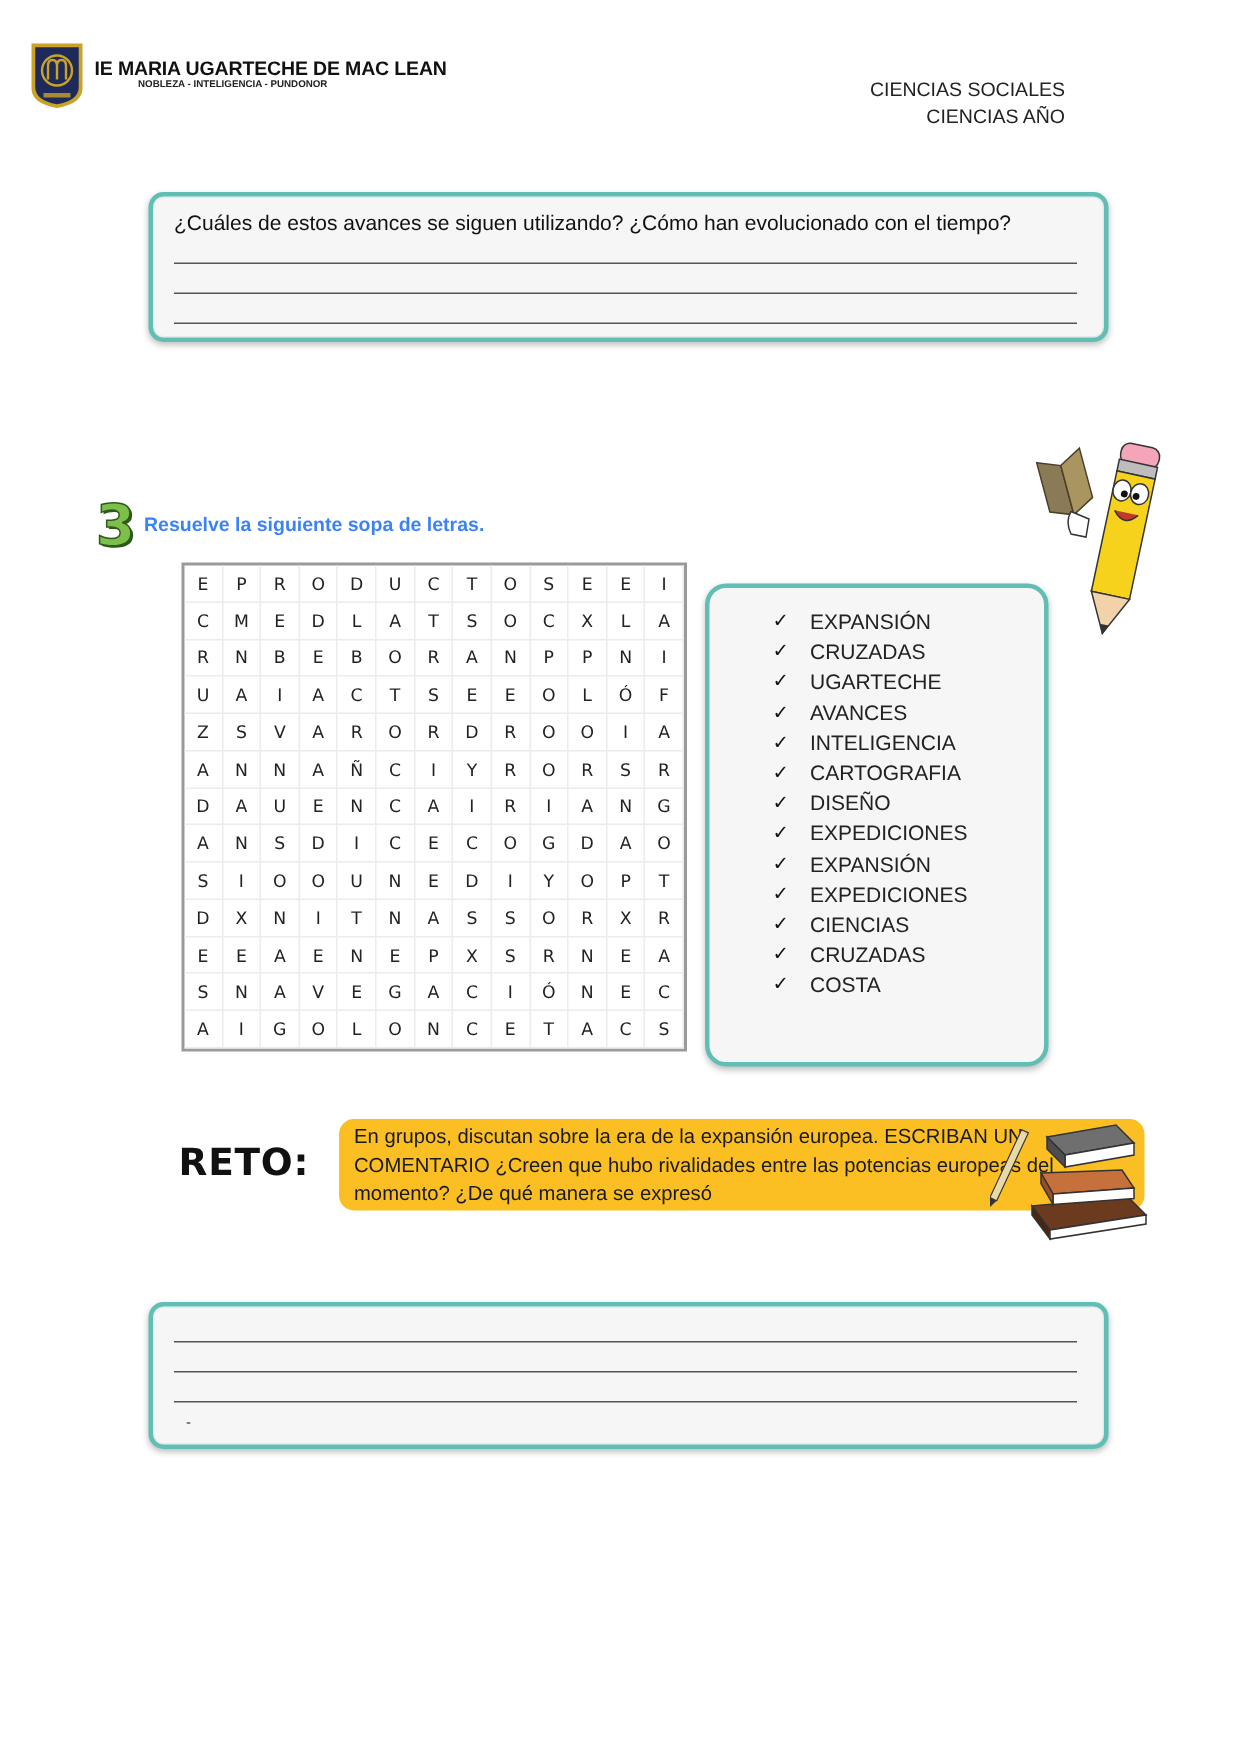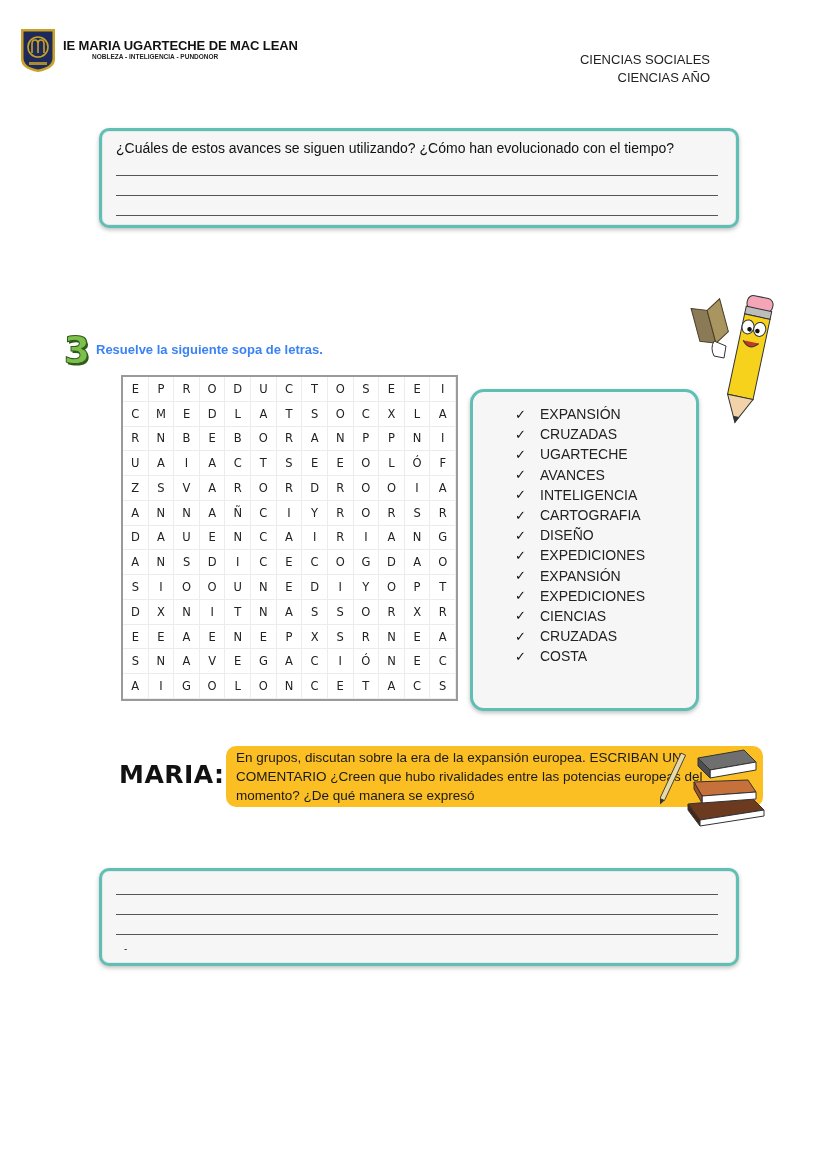--- a/index.html
+++ b/index.html
@@ -328,21 +328,21 @@
         <span class="check-icon">✓</span>
         <span>CRUZADAS</span>
       </li>
       <li class="word-item">
         <span class="check-icon">✓</span>
         <span>COSTA</span>
       </li>
     </ul>
 </div>
 
-<div class="reto-label">MARIA:</div>
+<div class="reto-label">RETO:</div>
 <div class="reto-box">En grupos, discutan sobre la era de la expansión europea.  ESCRIBAN UN COMENTARIO ¿Creen que hubo rivalidades entre las potencias europeas del momento? ¿De qué manera se expresó</div>
 <svg class="books-icon" viewBox="0 0 110 85">
   <g transform="rotate(25 12 40)">
     <rect x="8" y="10" width="5" height="50" fill="#e8d9a8" stroke="#333" stroke-width="0.8"></rect>
     <path d="M8 60 L10.5 66 L13 60 Z" fill="#333"></path>
   </g>
   <path d="M28 62 L92 56 L104 68 L40 78 Z" fill="#6b3a1f" stroke="#333" stroke-width="1"></path>
   <path d="M28 62 L40 78 L40 84 L28 68 Z" fill="#4a2612" stroke="#333" stroke-width="1"></path>
   <path d="M40 78 L104 68 L104 74 L40 84 Z" fill="#fff" stroke="#333" stroke-width="1"></path>
   <path d="M34 40 L88 38 L96 50 L42 54 Z" fill="#c6703b" stroke="#333" stroke-width="1"></path>

